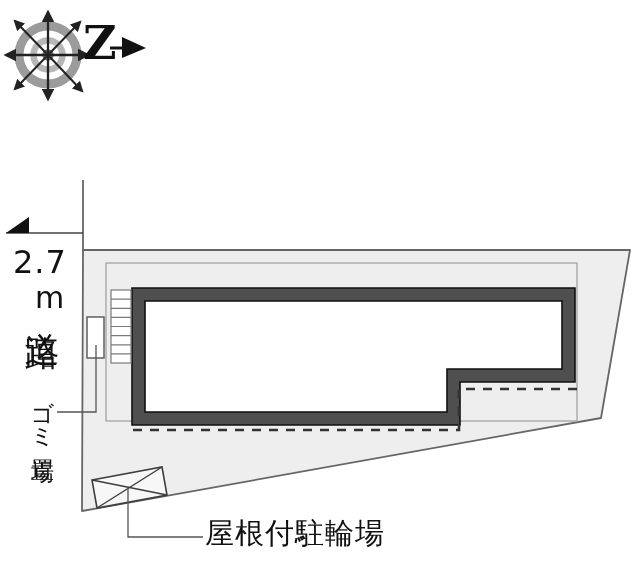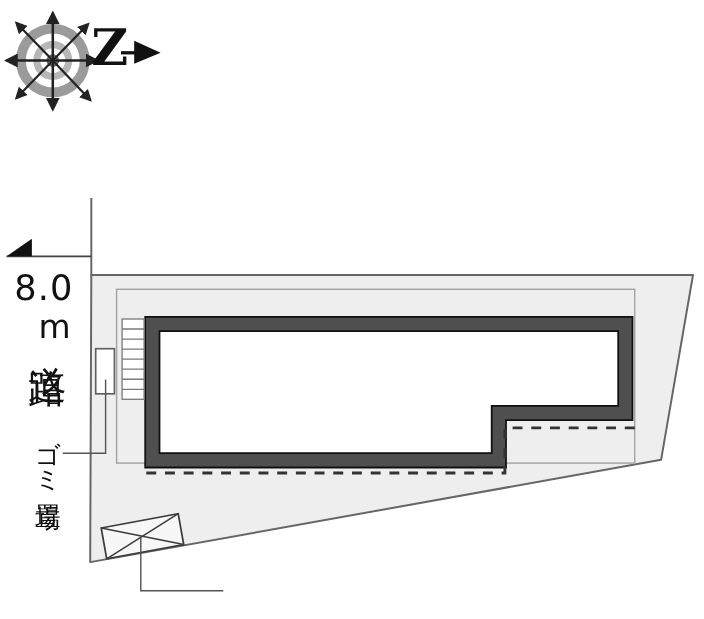--- a/index.html
+++ b/index.html
@@ -75,18 +75,19 @@
       </g>
     </g>
 
     <g>
       <line x1="110" y1="48" x2="124" y2="48" stroke="#111" stroke-width="3"></line>
       <polygon points="122,37 146,48 122,58" fill="#111"></polygon>
     </g>
   </svg>
 
   <div class="label north-letter">Z</div>
-  <div class="label road-width-value">8.0</div>
+  <div class="label road-width-value">2.7</div>
   <div class="label road-width-unit">m</div>
   <div class="label road-label v">道路</div>
   <div class="label garbage-label v">ゴミ置場</div>
+  <div class="label bicycle-label">屋根付駐輪場</div>
 
 </div>
 
 </body></html>

